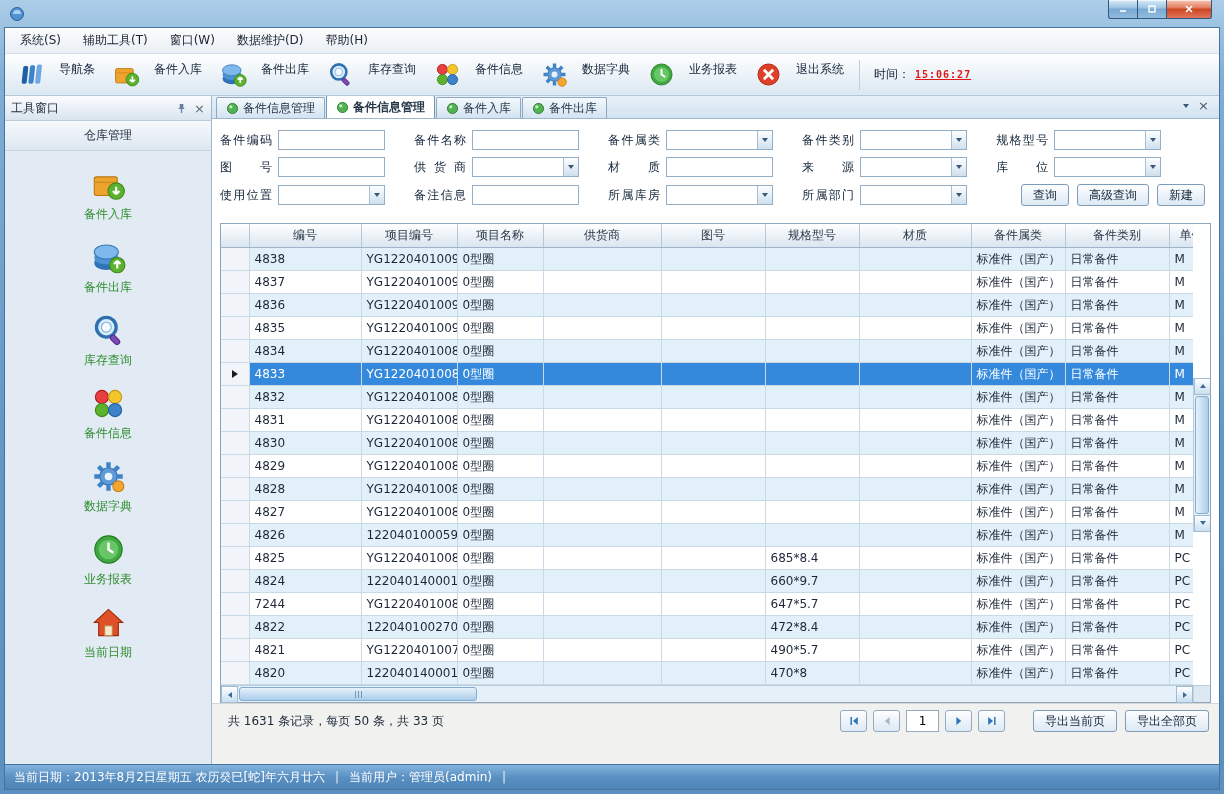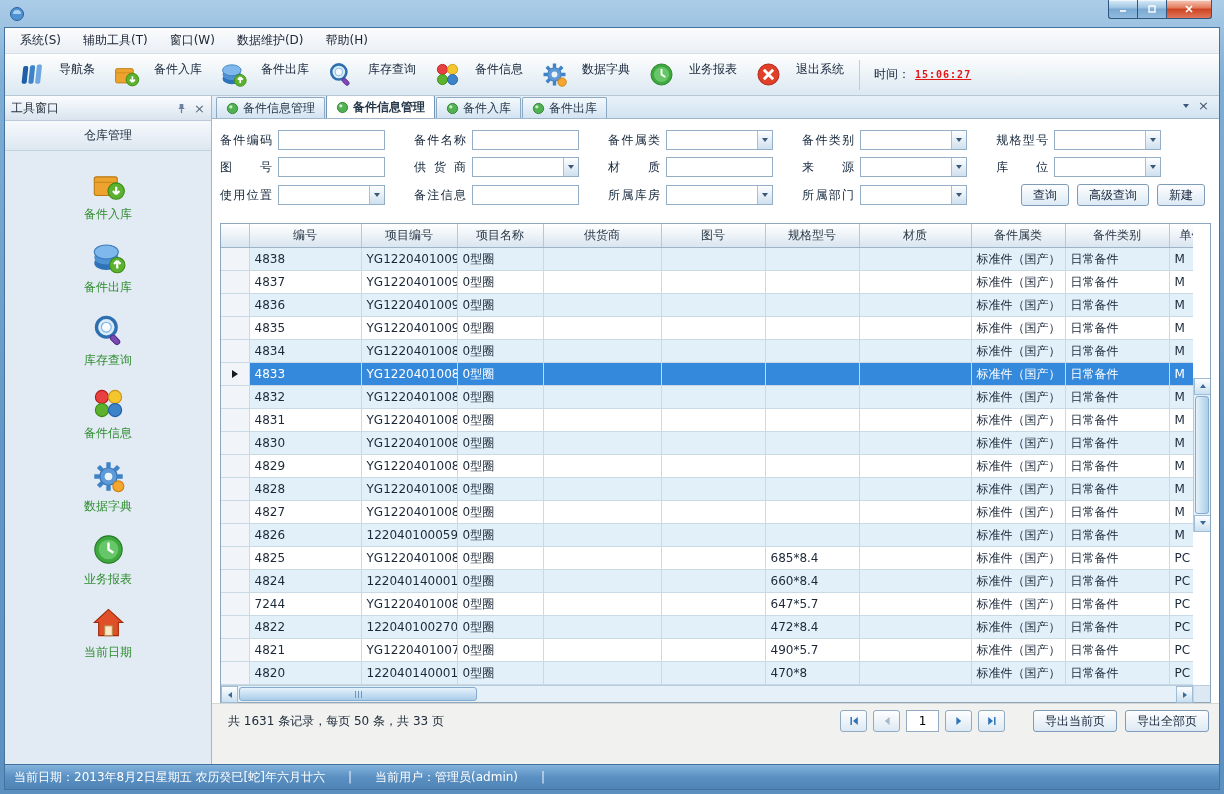--- a/index.html
+++ b/index.html
@@ -91,21 +91,21 @@
 
   .content-footer{flex:1;background:#F1F1F0;border-top:1px solid #D6D6D4;}
   .pager{height:34px;display:flex;align-items:center;padding:0 10px;}
   .pager-summary{color:#202C3A;margin-left:6px;white-space:nowrap;}
   .pager-right{margin-left:auto;display:flex;align-items:center;gap:6px;}
   .nav-btn{width:27px;height:22px;border:1px solid #93ABC1;border-radius:3px;background:linear-gradient(#FEFEFF,#DCE9F4);display:flex;align-items:center;justify-content:center;}
   .nav-btn svg{width:12px;height:10px;}
   .page-input{width:33px;height:22px;border:1px solid #93ABC1;text-align:center;font-size:12px;font-family:inherit;outline:none;}
   .export-group{display:flex;gap:8px;margin-left:22px;}
 
-  .statusbar{height:25px;flex:none;background:linear-gradient(#83B4DE,#5B90C2 50%,#4E84B6);border-top:1px solid #44719E;display:flex;align-items:center;gap:23px;padding:0 9px;color:#FFFFFF;white-space:nowrap;}
+  .statusbar{height:25px;flex:none;background:linear-gradient(#83B4DE,#5B90C2 50%,#4E84B6);border-top:1px solid #44719E;display:flex;align-items:center;gap:10px;padding:0 9px;color:#FFFFFF;white-space:nowrap;}
   .status-sep{opacity:.85;}
 </style>
 </head>
 <body>
 
 <div class="frame">
   <div class="titlebar">
     <span class="icon" style="width:16px;height:16px">
         <svg viewBox="0 0 16 16">
           <circle cx="8" cy="8" r="6.5" fill="#4E92D4" stroke="#2E5F9A"></circle>
@@ -688,21 +688,21 @@
                       <td>日常备件</td>
                       <td>PC</td>
                     </tr>
                     <tr class="alt">
                       <td class="ind"></td>
                       <td>4824</td>
                       <td>1220401400012</td>
                       <td>0型圈</td>
                       <td></td>
                       <td></td>
-                      <td>660*8.4</td>
+                      <td>660*9.7</td>
                       <td></td>
                       <td>标准件（国产）</td>
                       <td>日常备件</td>
                       <td>PC</td>
                     </tr>
                     <tr>
                       <td class="ind"></td>
                       <td>7244</td>
                       <td>YG12204010080</td>
                       <td>0型圈</td>

